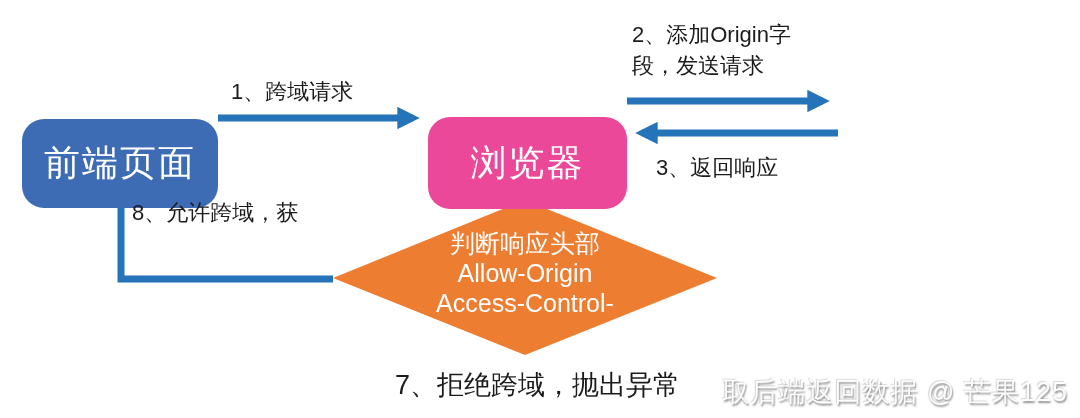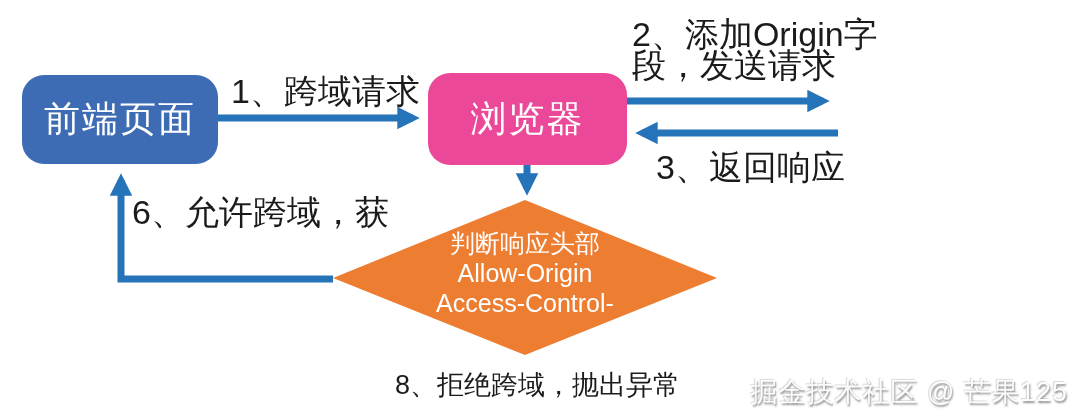--- a/index.html
+++ b/index.html
@@ -11,36 +11,37 @@
     font-family:"Liberation Sans","DejaVu Sans",sans-serif;
   }
   .layer{position:absolute;left:0;top:0;}
   .node{
     position:absolute;
     display:flex;align-items:center;justify-content:center;
     color:#ffffff;
     font-size:36px;
     letter-spacing:2px;
     border-radius:22px;
+    margin-top:44px;
   }
   .node-frontend{left:22px;top:75px;width:196px;height:89px;background:#3d6cb4;}
   .node-browser{left:428px;top:73px;width:199px;height:92px;background:#ec4899;}
   .node-server{left:838px;top:73px;width:195px;height:95px;background:#70ad47;}
   .diamond-text{
     position:absolute;
     left:375px;top:228px;width:300px;
     text-align:center;
     color:#ffffff;
     font-size:25px;
     line-height:30px;
   }
   .edge-label{
     position:absolute;
     color:#1b1b1b;
-    font-size:34px;
+    font-size:22px;
     line-height:31px;
     white-space:nowrap;
   }
   .lbl-step1{left:231px;top:76px;}
   .lbl-step2{left:632px;top:19px;}
   .lbl-step3{left:656px;top:152px;}
   .lbl-step4-allow{left:132px;top:197px;}
   .lbl-step4-reject{left:395px;top:370px;font-size:27px;}
   .watermark{
     position:absolute;
@@ -99,24 +100,24 @@
   <div class="edge-label lbl-step2">
     <div>2、添加Origin字</div>
     <div>段，发送请求</div>
   </div>
 
   <div class="edge-label lbl-step3">
     <span>3、返回响应</span>
   </div>
 
   <div class="edge-label lbl-step4-allow">
-    <div>6、允许跨域，获</div>
+    <div>8、允许跨域，获</div>
   </div>
 
   <div class="edge-label lbl-step4-reject">
-    <span>8、拒绝跨域，抛出异常</span>
+    <span>7、拒绝跨域，抛出异常</span>
   </div>
 
   <div class="watermark">
-    <span>掘金技术社区 @ 芒果125</span>
+    <span>取后端返回数据 @ 芒果125</span>
   </div>
 
 </div>
 
 </body></html>

